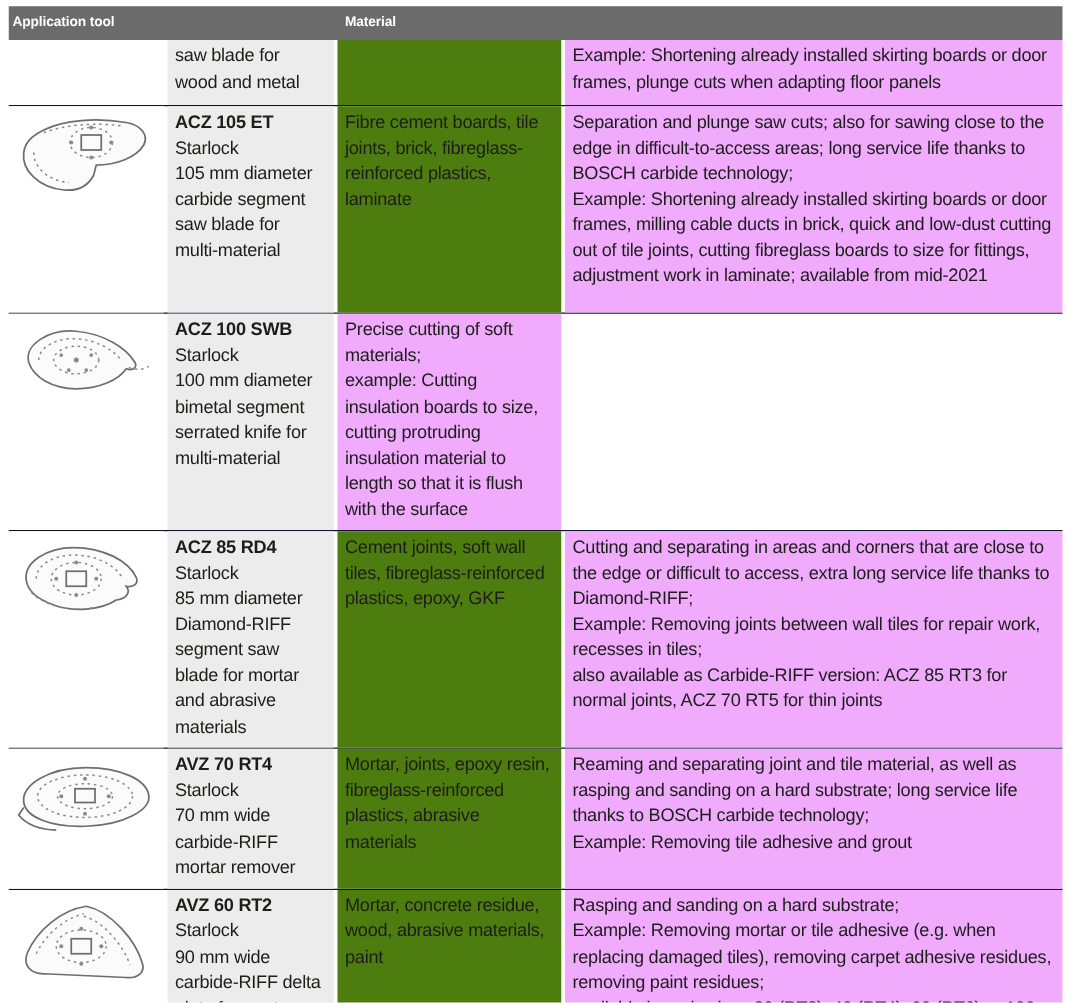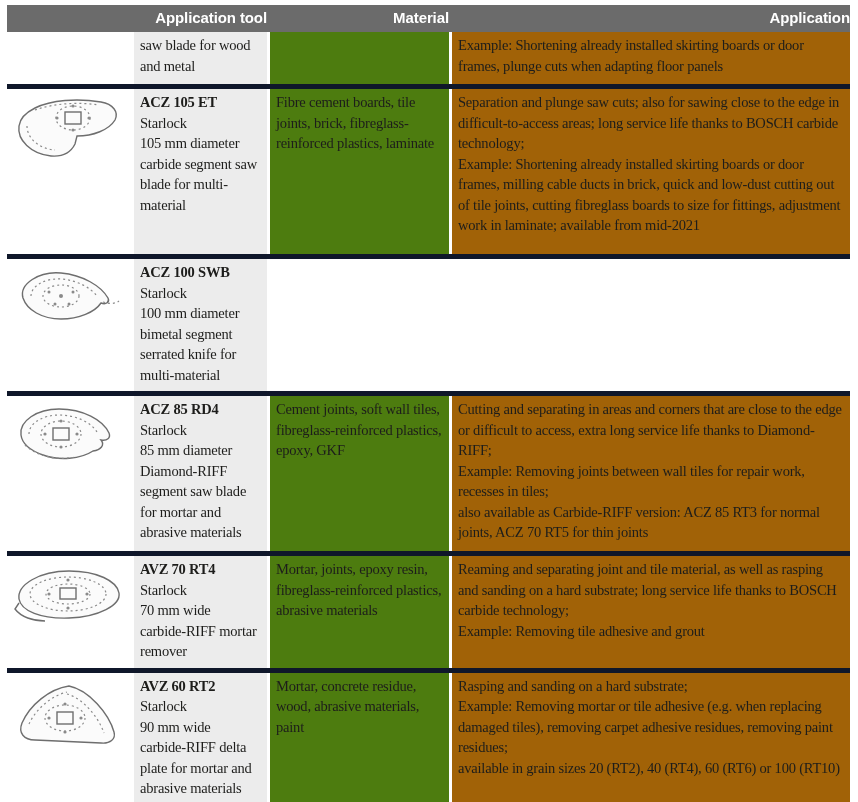--- a/index.html
+++ b/index.html
@@ -9,46 +9,45 @@
     color:#1d1d1b; font-size:14.5px; letter-spacing:-0.2px; line-height:20.5px;
   }
   .table-wrap { margin:5px 8px 0 7px; }
   .grid-row {
     display:grid;
     grid-template-columns:124px 133px 179px 1fr;
     column-gap:3px;
   }
   .hdr {
     background:#6b6b6b; color:#ffffff; font-weight:bold;
-    height:27px; align-items:center; font-size:15px; letter-spacing:-0.1px;text-align:right;
+    height:27px; align-items:center; font-size:11px; letter-spacing:-0.1px;
   }
   .hdr .h-tool { grid-column:1 / 3; padding-left:3px; }
   .hdr .h-mat  { padding-left:6px; }
   .hdr .h-app  { padding-left:6px; }
-  .row { border-bottom:5px solid #0f172a;font-family:Liberation Serif, serif; }
+  .row { border-bottom:1px solid #0f172a; }
   .c-img  { background:#ffffff; display:flex; justify-content:center; align-items:flex-start; padding-top:7px; }
   .c-tool { background:#ececec; padding:3px 6px 6px 6px; }
   .c-mat  { background:#4d7c0f; padding:3px 6px 6px 6px; }
-  .c-app  { background:#a16207; padding:3px 6px 6px 6px; }
+  .c-app  { background:#f0abfc; padding:3px 6px 6px 6px; }
   .tool-name { font-weight:bold; }
   .pre { white-space:pre-line; }
   svg .ln  { fill:none; stroke:#6e6e6e; stroke-width:1.4; }
   svg .fl  { fill:#fbfbfb; stroke:#6e6e6e; stroke-width:1.4; }
   svg .dsh { fill:none; stroke:#8a8a8a; stroke-width:1.2; stroke-dasharray:2 3; }
   svg .dot { fill:#8a8a8a; }
 </style>
 </head>
 <body>
 
 <div class="table-wrap">
 
   <div class="grid-row hdr">
     <div class="h-tool">Application tool</div>
     <div class="h-mat">Material</div>
-    <div class="h-app">Application</div>
   </div>
 
   <div class="grid-row row" style="min-height:52px">
     <div class="c-img"></div>
     <div class="c-tool">
       <div class="pre">saw blade for wood and metal</div>
     </div>
     <div class="c-mat"></div>
     <div class="c-app pre">Example: Shortening already installed skirting boards or door frames, plunge cuts when adapting floor panels</div>
   </div>
@@ -91,20 +90,22 @@
           <circle class="dot" cx="58" cy="38" r="1.5"></circle>
         <path class="dsh" d="M92 36 C98 38 104 38 108 35"></path>
       </svg>
     </div>
     <div class="c-tool">
       <div class="tool-name">ACZ 100 SWB</div>
       <div class="pre">Starlock
 100 mm diameter
 bimetal segment serrated knife for multi-material</div>
     </div>
+    <div class="c-app pre">Precise cutting of soft materials;
+example: Cutting insulation boards to size, cutting protruding insulation material to length so that it is flush with the surface</div>
   </div>
 
   <div class="grid-row row" style="min-height:155px">
     <div class="c-img">
       <svg width="116" height="64" viewBox="0 0 116 64">
         <path class="fl" d="M10 32 C8 18 26 6 48 6 C72 6 92 17 98 30 C100 35 96 38 90 37 C94 42 90 47 82 48 C70 56 48 58 32 52 C18 47 11 40 10 32 Z"></path>
         <path class="dsh" d="M18 31 C18 20 32 12 48 12 C64 12 80 19 86 29"></path>
         <ellipse class="dsh" cx="50" cy="31" rx="20" ry="13"></ellipse>
         <rect class="ln" x="42" y="25" width="16" height="12"></rect>
         <circle class="dot" cx="34" cy="31" r="1.6"></circle>

